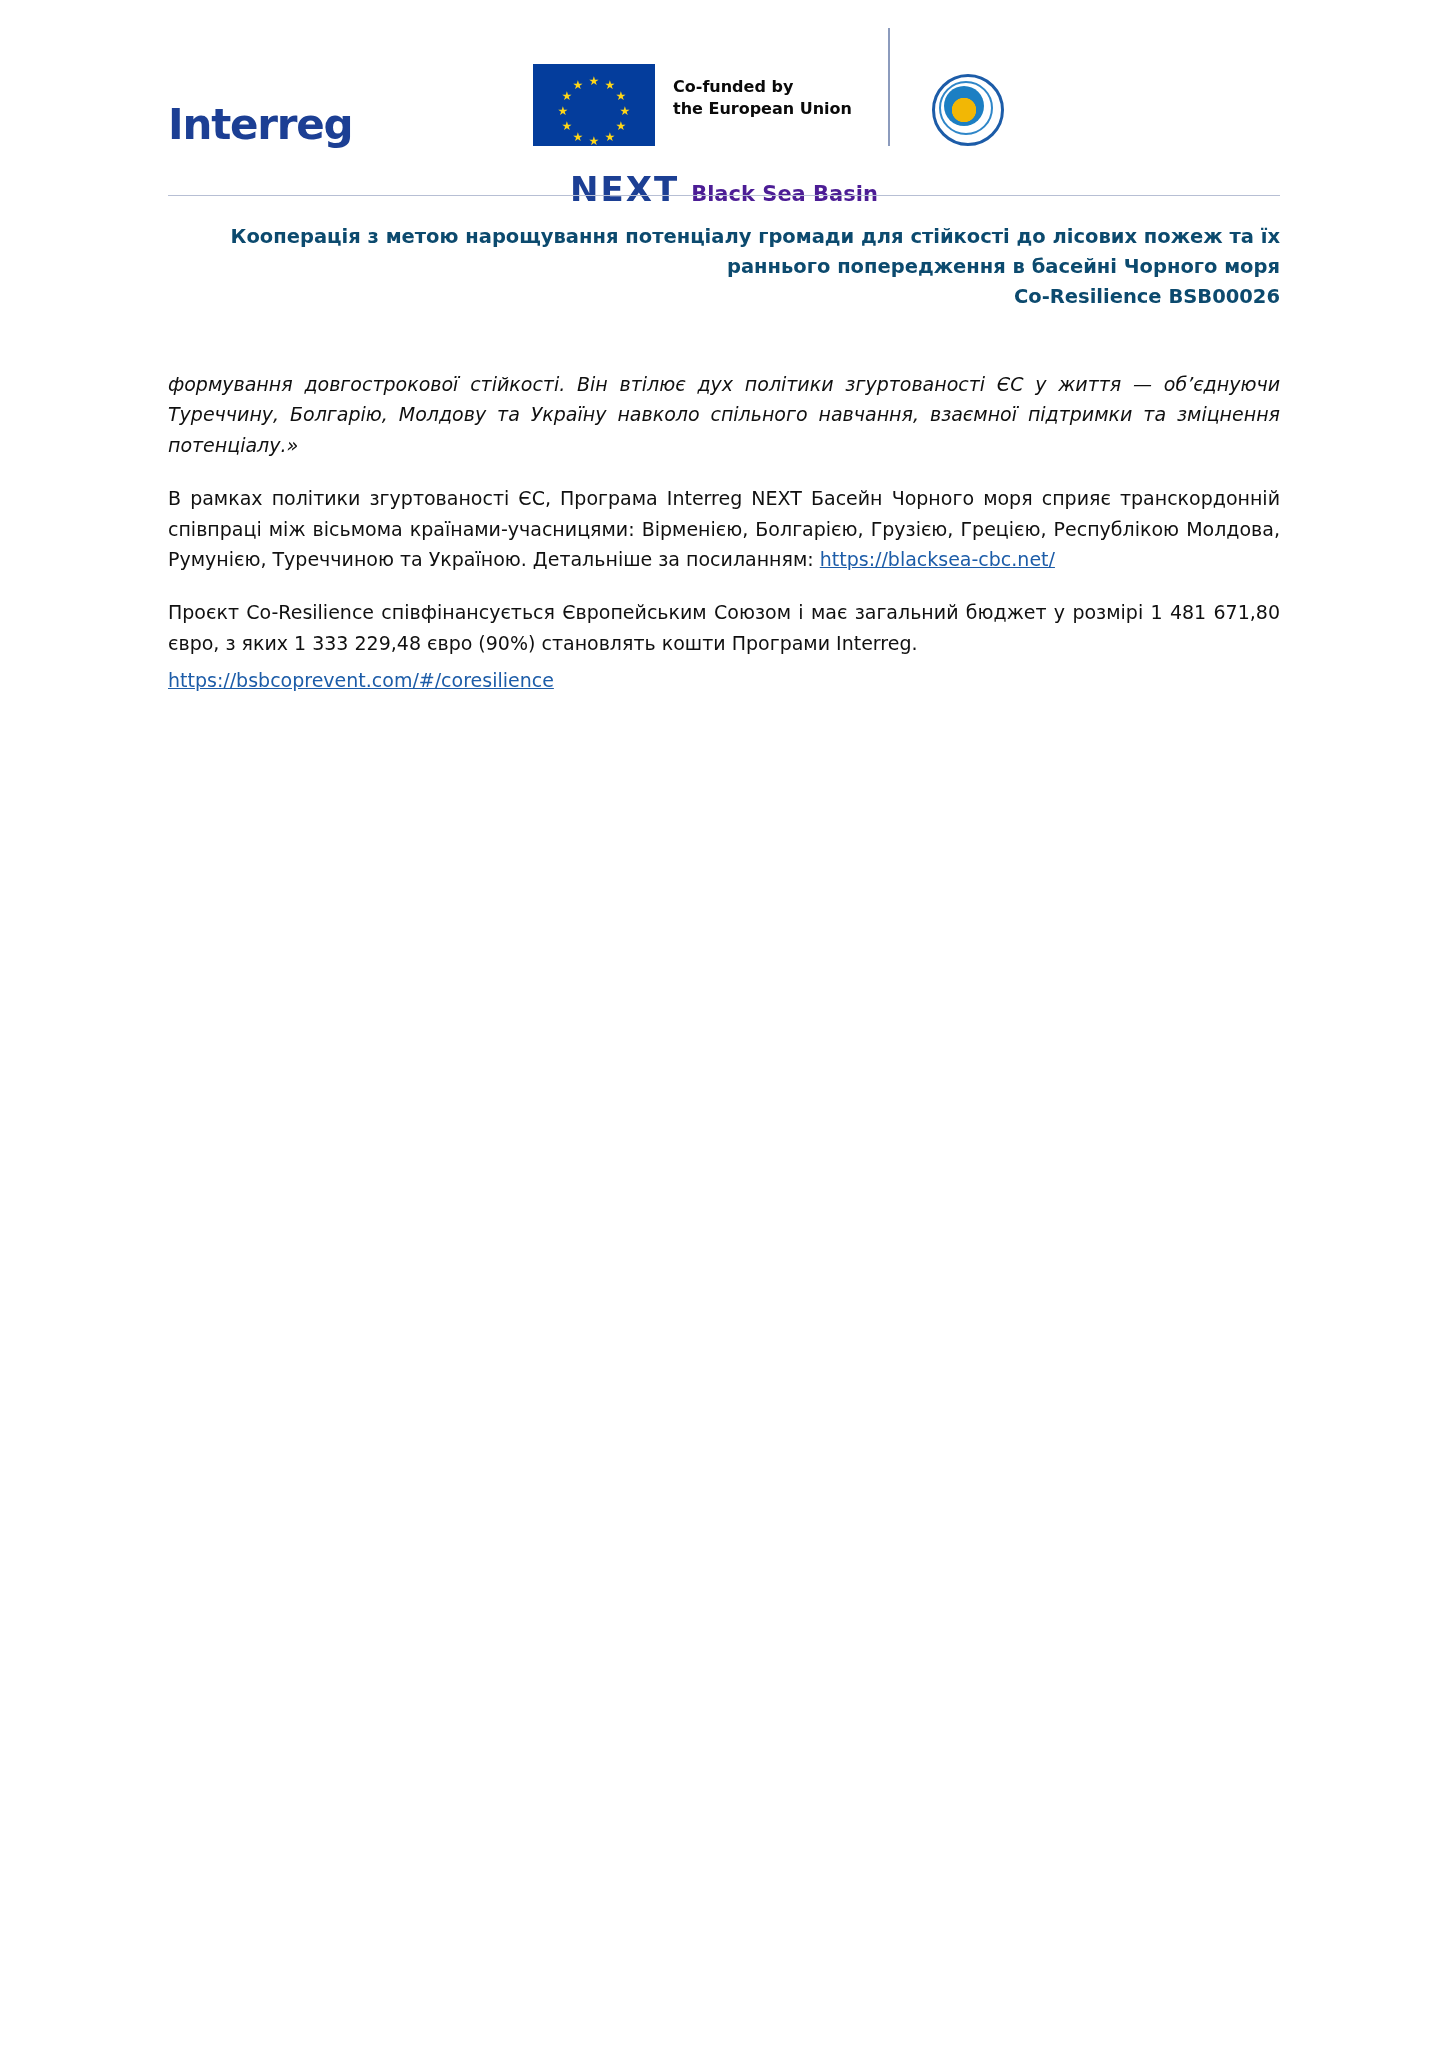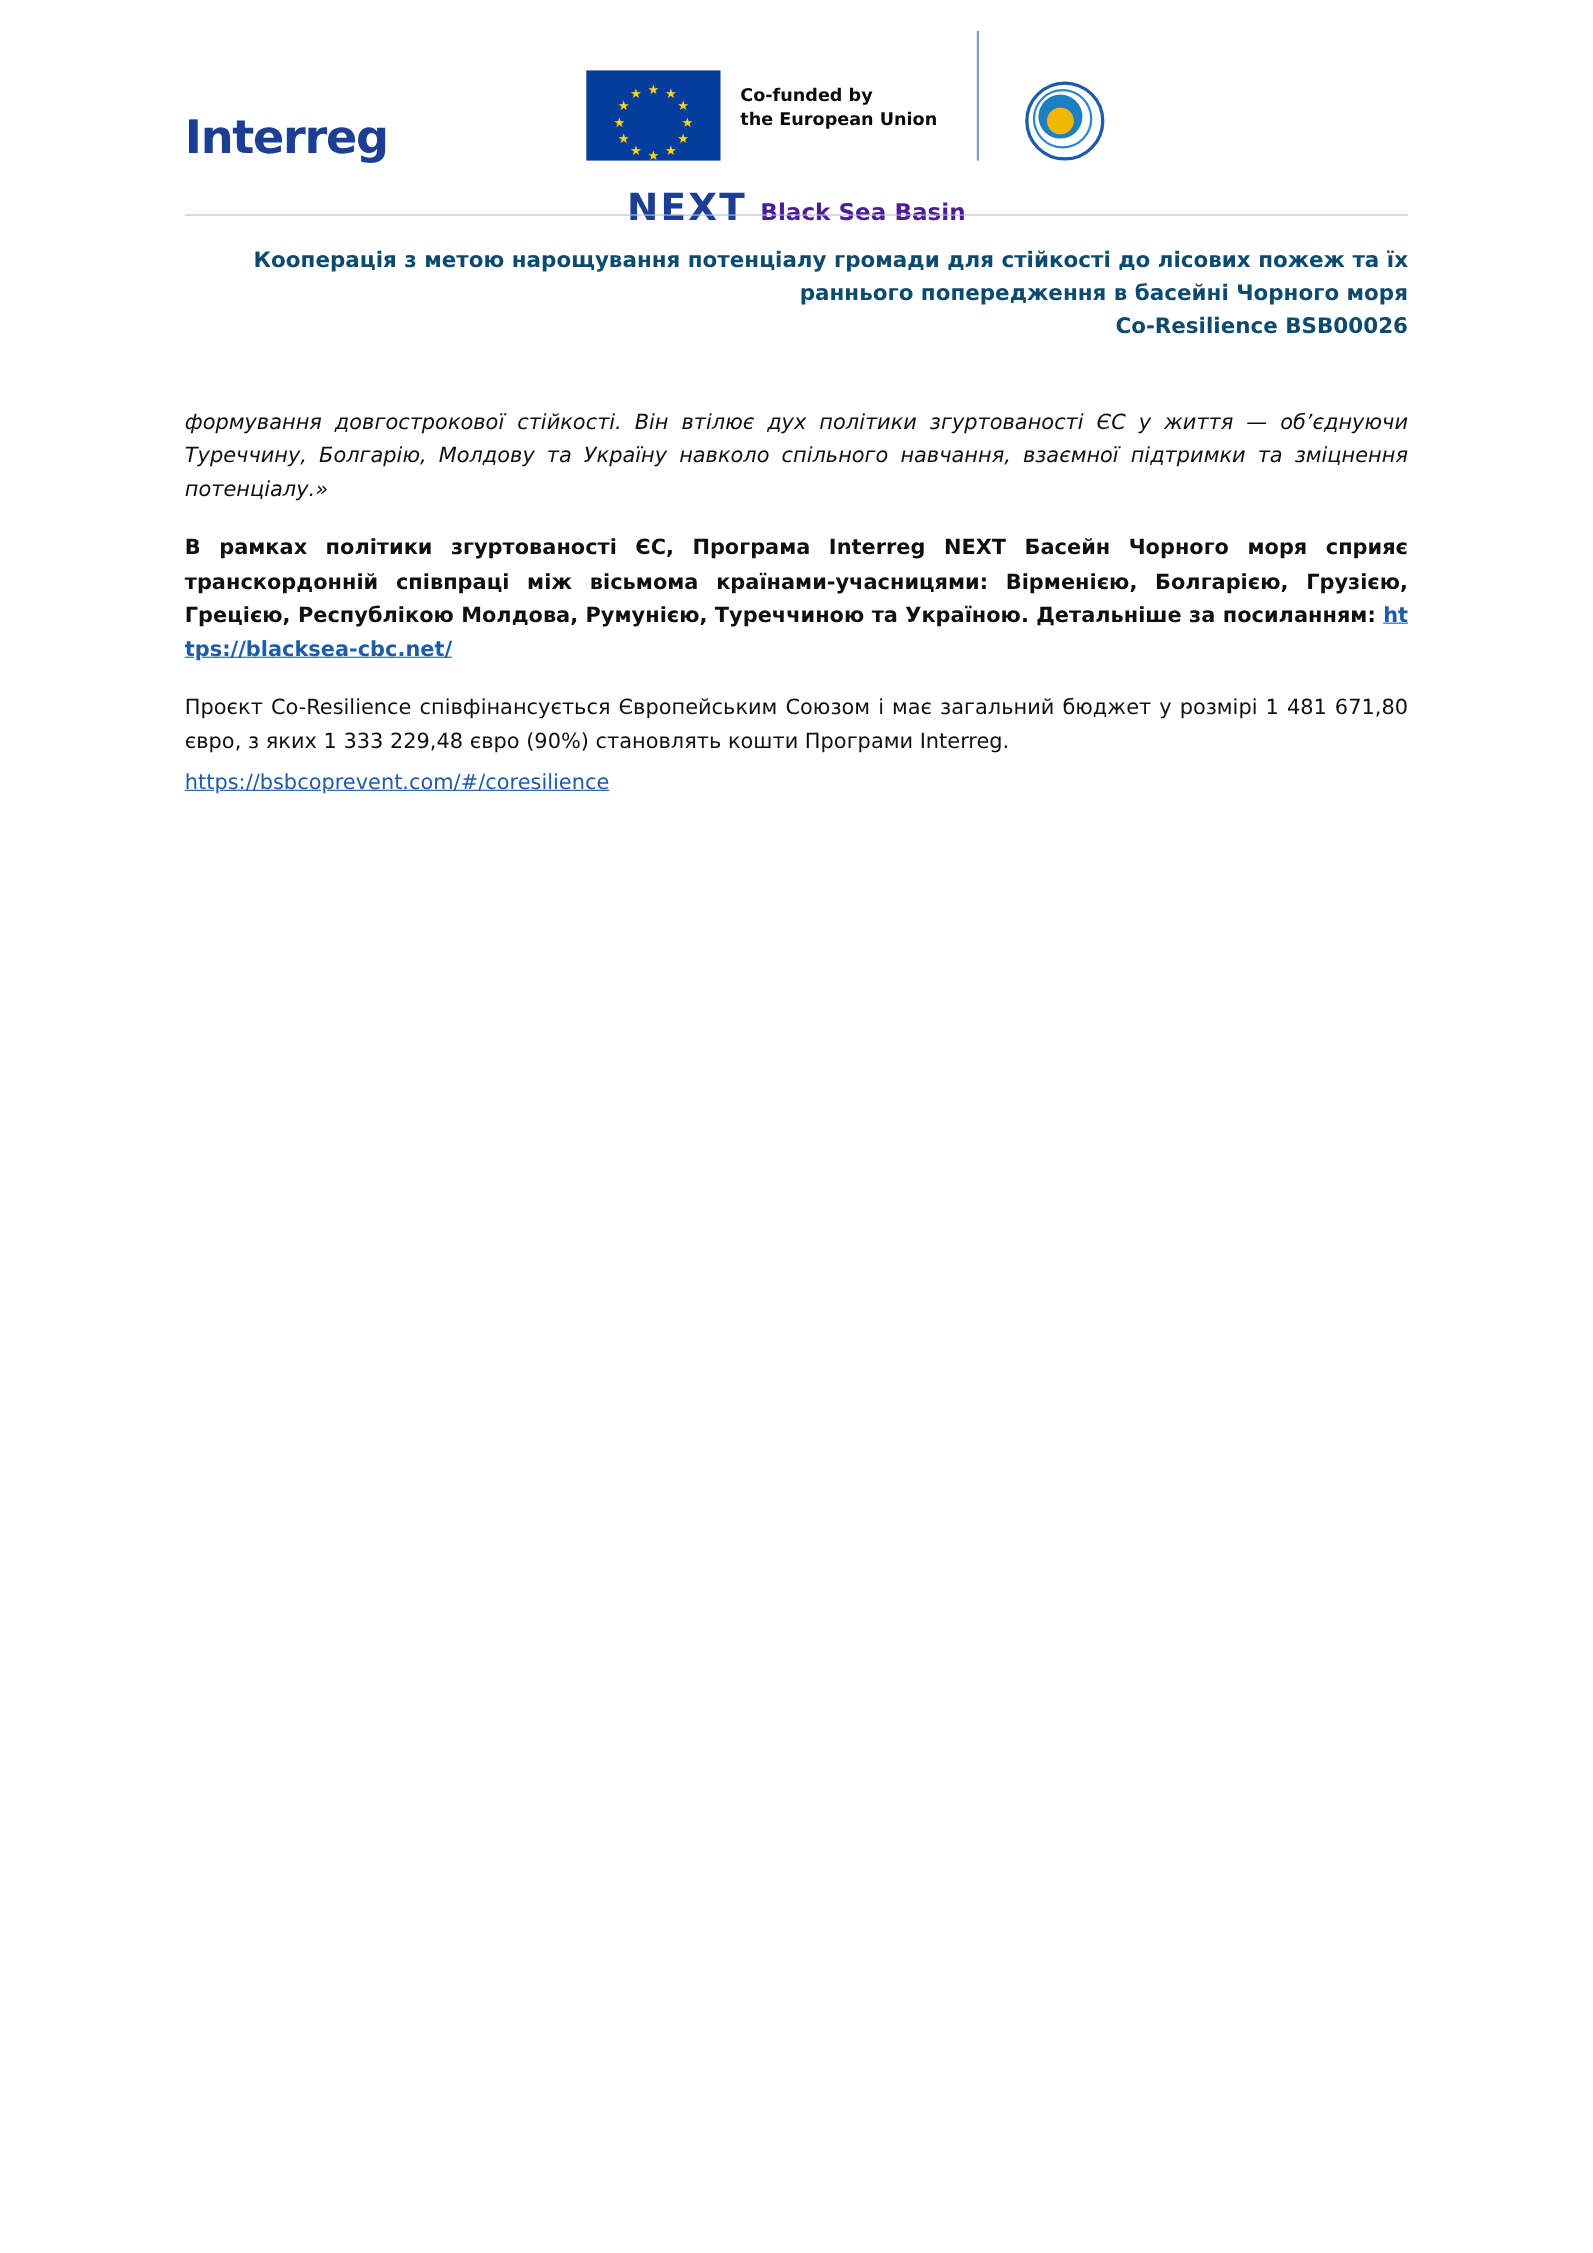--- a/index.html
+++ b/index.html
@@ -176,21 +176,21 @@
     line-height: 1.62;
     text-align: justify;
     color: #101010;
   }
 
   p.italic {
     font-style: italic;
   }
 
   p.bold {
-    font-weight: bold;
+    font-weight: normal;
   }
 
   a.link {
     color: #1c5ca8;
     text-decoration: underline;
     word-break: break-all;
   }
 
   p.plain {
     margin-bottom: 6px;

